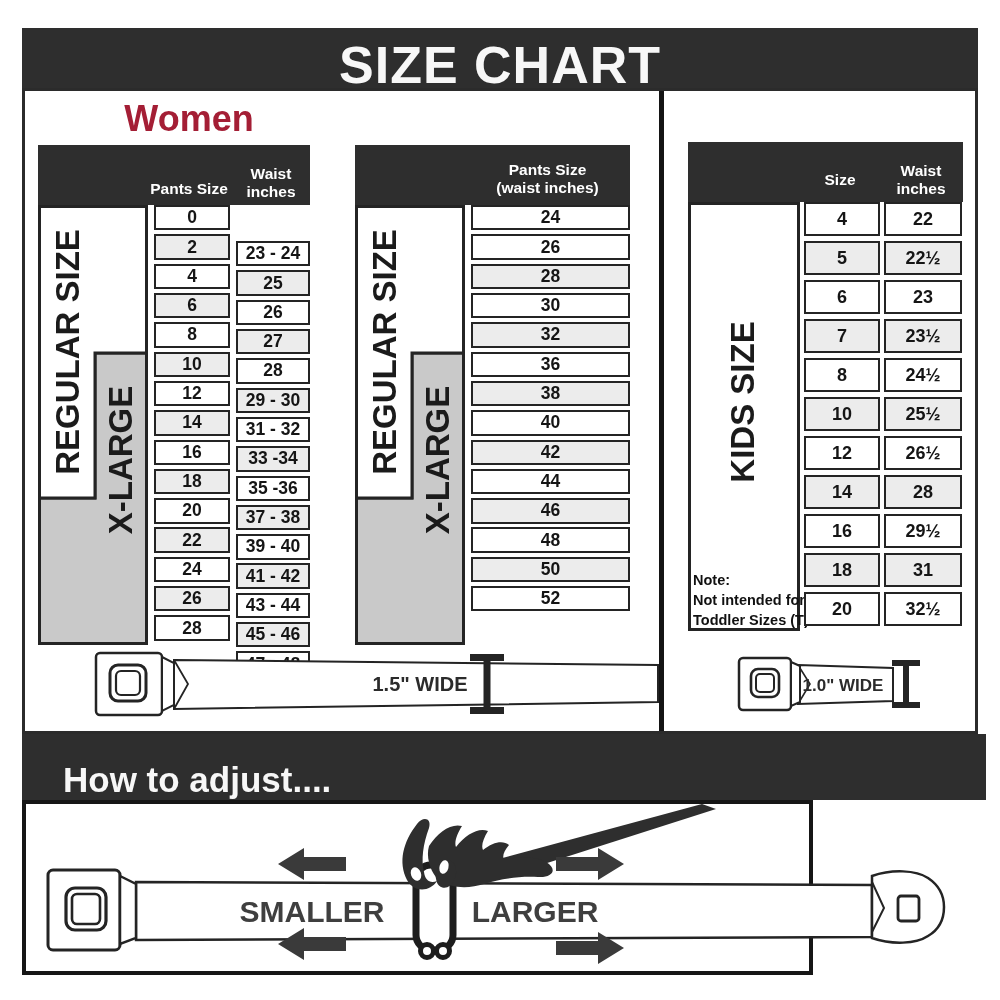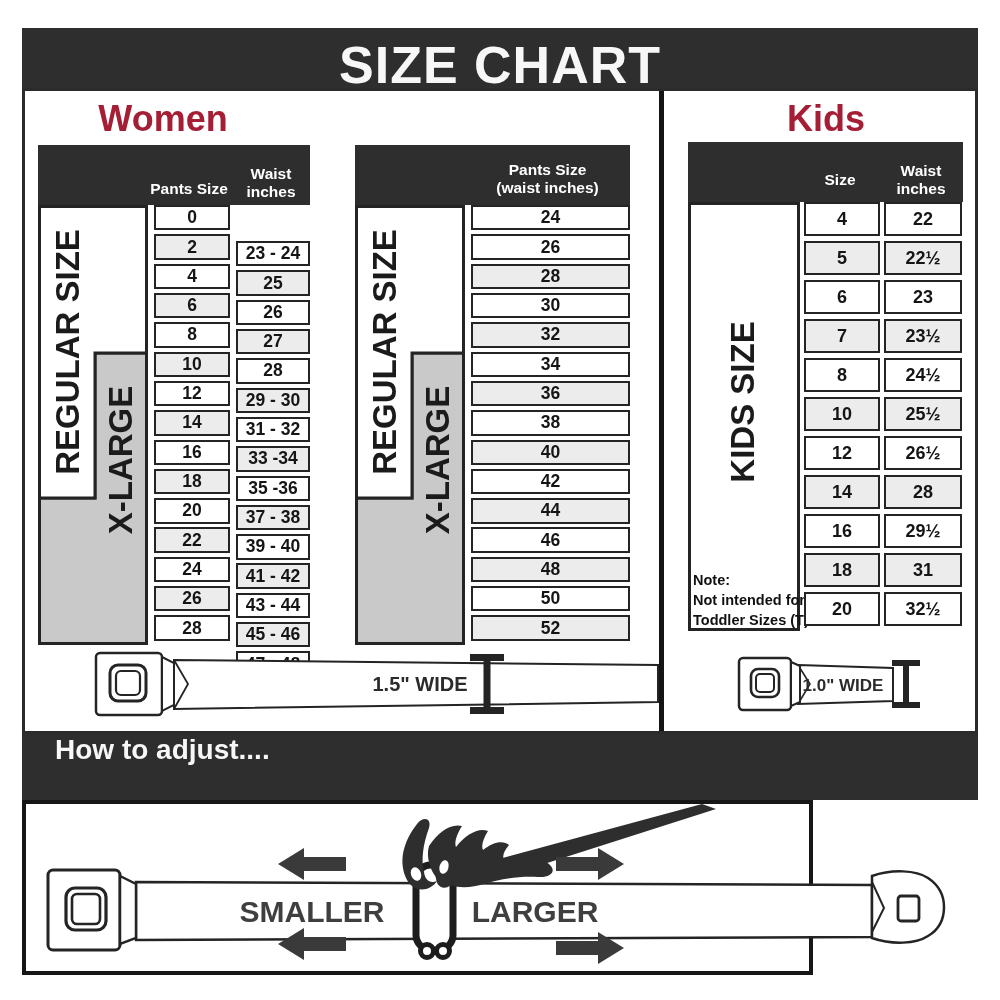--- a/index.html
+++ b/index.html
@@ -1,22 +1,22 @@
 <!DOCTYPE html>
 <html><head>
 <meta charset="utf-8">
 <style>
   html,body{margin:0;padding:0;background:#ffffff;}
   .page{position:relative;width:1000px;height:1000px;background:#fff;overflow:hidden;
         font-family:"Liberation Sans","DejaVu Sans",sans-serif;}
   .banner{position:absolute;left:22px;width:956px;background:#2e2e2e;color:#f7f7f7;}
   .banner.top{top:15px;height:73px;display:flex;align-items:center;justify-content:center;
         font-size:52px;font-weight:700;letter-spacing:1px;margin-top:13px;}
-  .banner.adjust{top:734px;height:66px;display:flex;align-items:flex-start;
-        font-size:28px;font-weight:700;padding-left:0;}
+  .banner.adjust{top:734px;height:66px;display:flex;align-items:flex-end;
+        font-size:35px;font-weight:700;padding-left:8px;}
   .banner.adjust span{margin-left:33px;}
   .panel{position:absolute;left:22px;background:#fff;box-sizing:border-box;}
   .panel.main{top:88px;width:956px;height:646px;border:3px solid #2b2b2b;}
   .panel.adjust-panel{top:800px;width:791px;height:175px;border:4px solid #161616;}
   .divider{position:absolute;left:634px;top:0;width:4.5px;height:640px;background:#141414;}
   .col-title{position:absolute;top:7px;height:40px;text-align:center;
         font-size:36px;font-weight:700;color:#a41e35;}
   .thead{position:absolute;background:#2e2e2e;color:#fff;}
   .thead .th{position:absolute;text-align:center;font-size:15.5px;font-weight:700;line-height:18px;}
   .colcells{position:absolute;}
@@ -41,22 +41,21 @@
 
 <div class="page">
 
   <div class="banner top">
     <span>SIZE CHART</span>
   </div>
 
   <div class="panel main">
     <div class="divider"></div>
 
-    <div class="col-title" style="left:18px;width:240px;">Women</div>
-    <div class="col-title" style="left:651px;width:300px;">Kids</div>
+    <div class="col-title" style="left:44px;width:240px;">Women</div>
 
     <div class="thead" style="left:13px;top:54px;width:272px;height:60px;">
       <div class="th" style="left:110px;bottom:7px;width:82px;">Pants Size</div>
       <div class="th" style="left:194px;bottom:4px;width:78px;">
         <div>Waist</div>
         <div>inches</div>
       </div>
     </div>
     <svg style="left:13px;top:114px;" width="110" height="440" viewBox="0 0 110 440">
       <path d="M57 148 L108.5 148 L108.5 438.5 L1.5 438.5 L1.5 293 L57 293 Z" fill="#c9c9c9" stroke="#242424" stroke-width="3"></path>
@@ -110,21 +109,20 @@
       <path d="M1.5 1.5 L108.5 1.5 L108.5 148 L57 148 L57 293 L1.5 293 Z" fill="#ffffff" stroke="#242424" stroke-width="3"></path>
       <text class="vlabel" x="29" y="147" transform="rotate(-90 29 147)" text-anchor="middle" dominant-baseline="central">REGULAR SIZE</text>
       <text class="vlabel" x="82" y="255" transform="rotate(-90 82 255)" text-anchor="middle" dominant-baseline="central">X-LARGE</text>
     </svg>
     <div id="m-col" class="colcells col-wm" style="left:446px;top:114px;width:159px;">
         <div class="cell">24</div>
         <div class="cell">26</div>
         <div class="cell">28</div>
         <div class="cell">30</div>
         <div class="cell">32</div>
-        <div class="cell">34</div>
         <div class="cell">36</div>
         <div class="cell">38</div>
         <div class="cell">40</div>
         <div class="cell">42</div>
         <div class="cell">44</div>
         <div class="cell">46</div>
         <div class="cell">48</div>
         <div class="cell">50</div>
         <div class="cell">52</div>
       </div>

